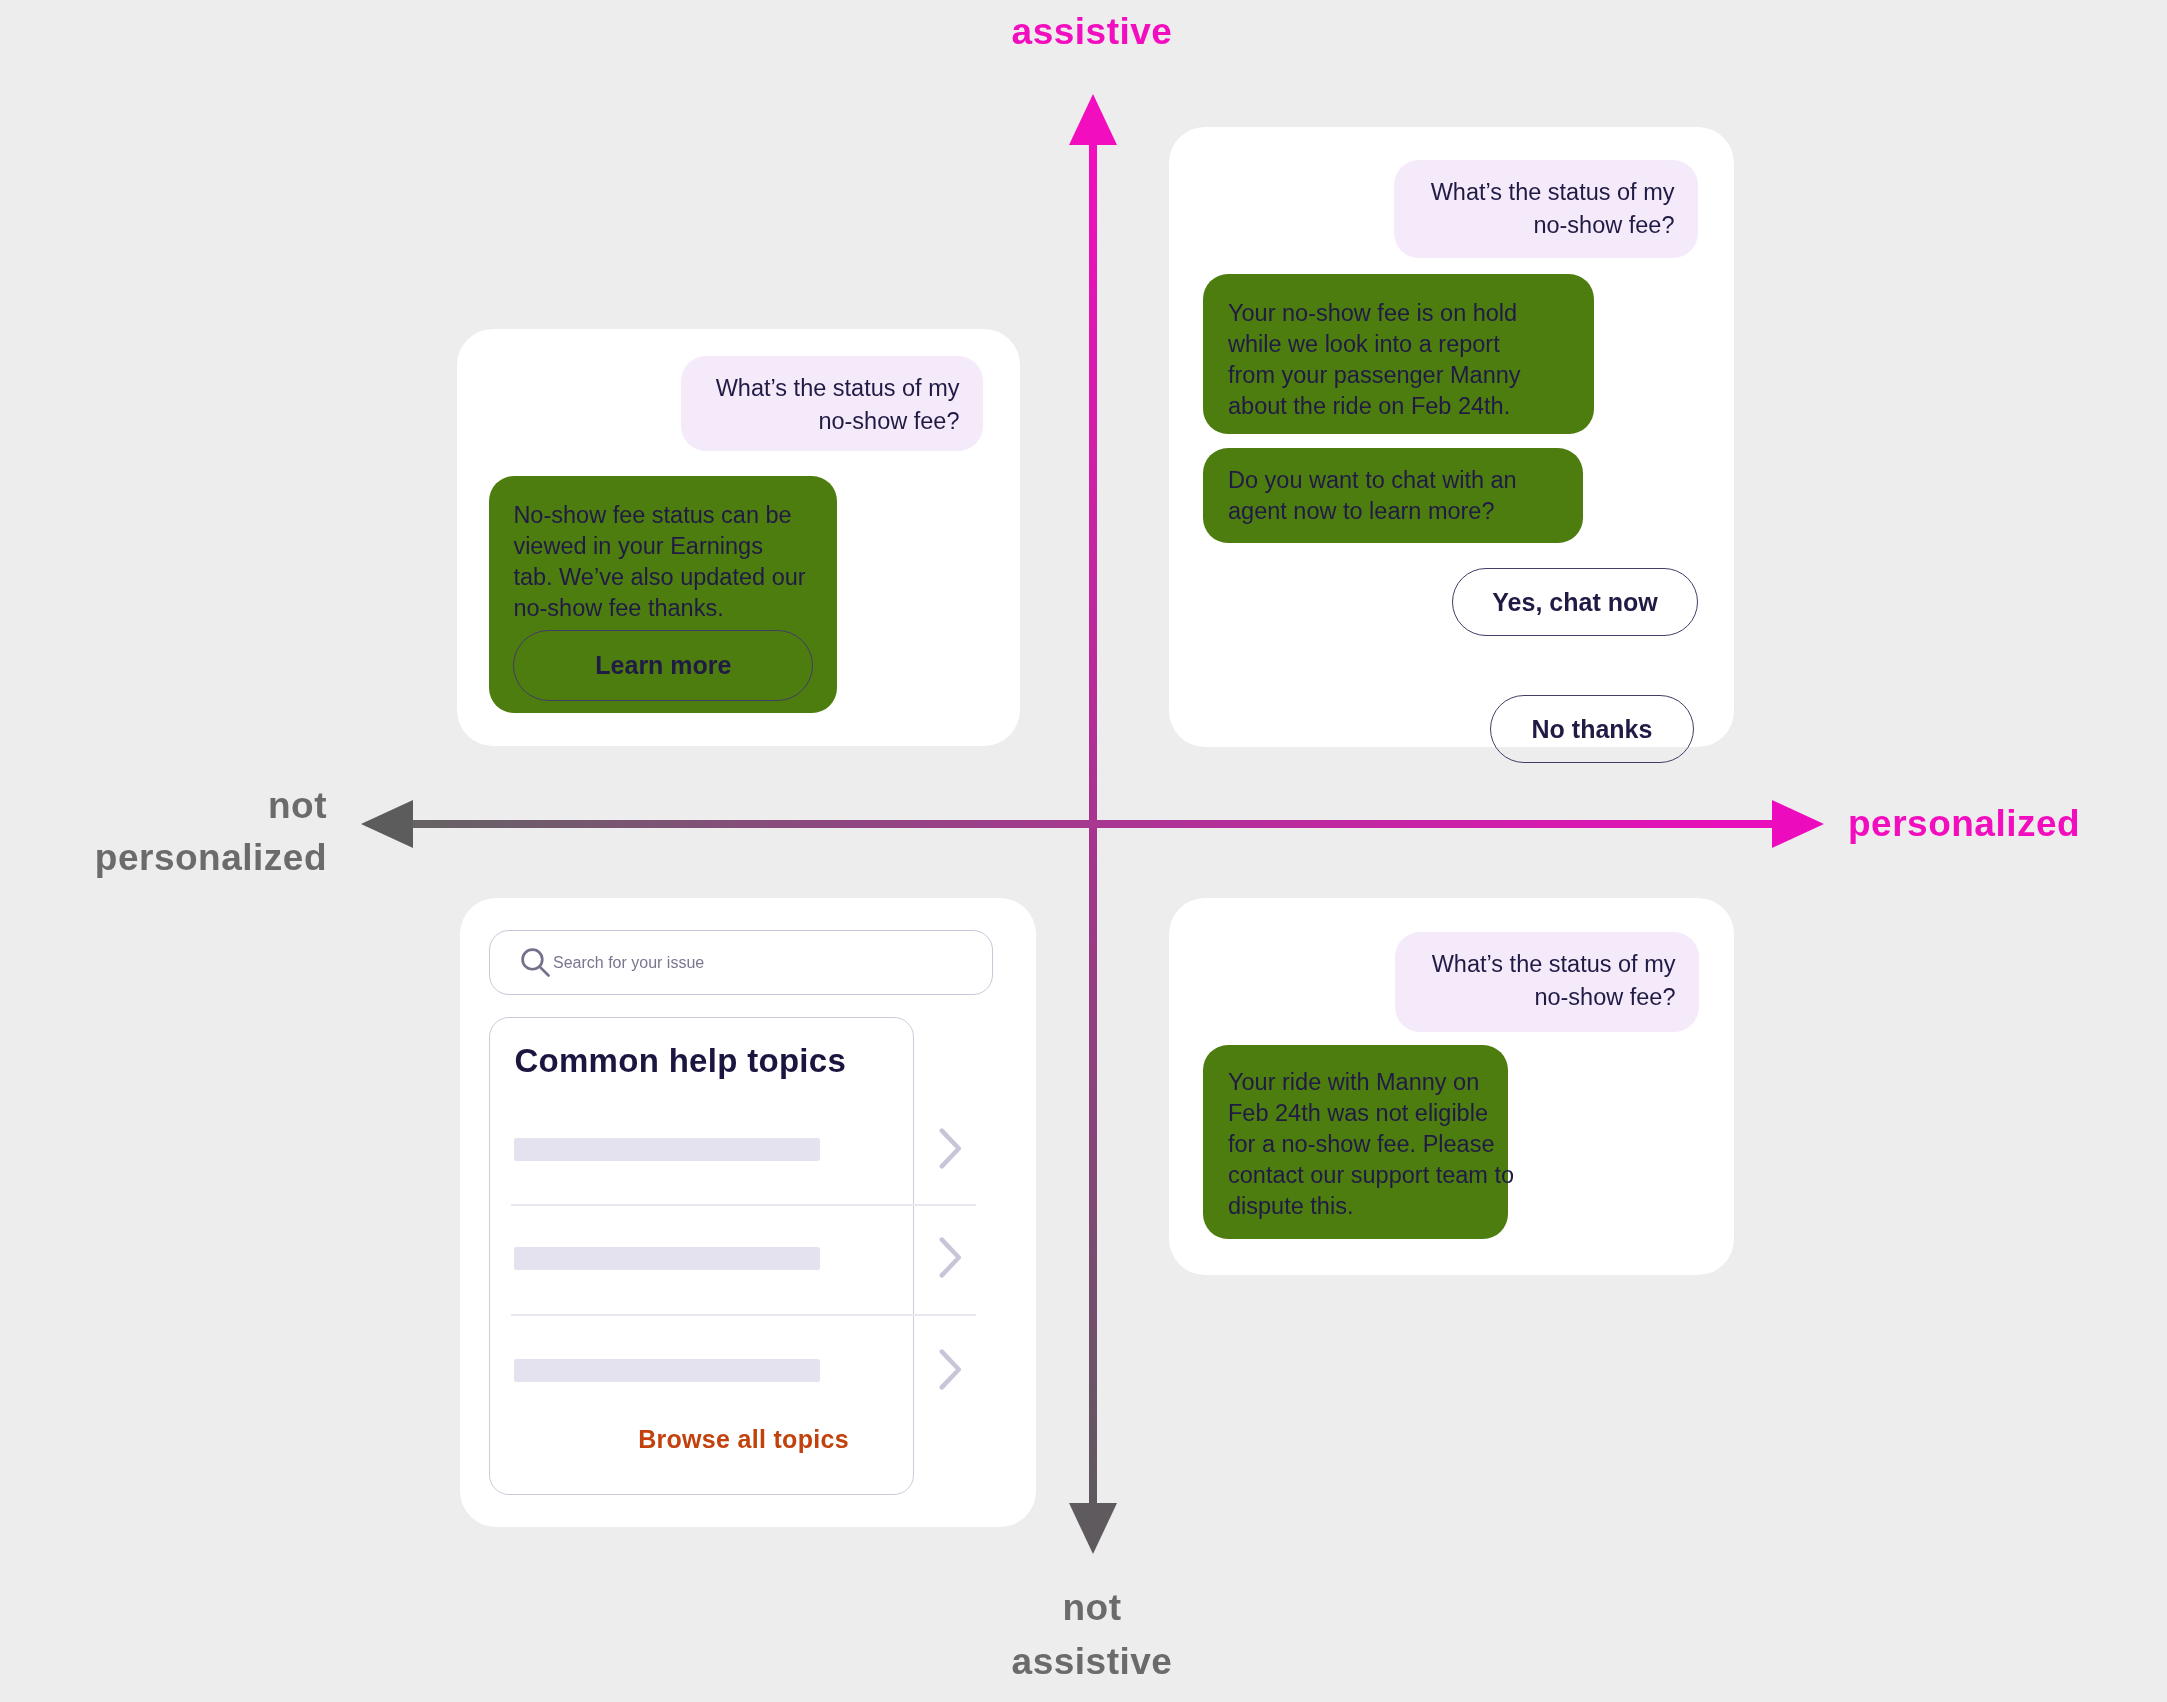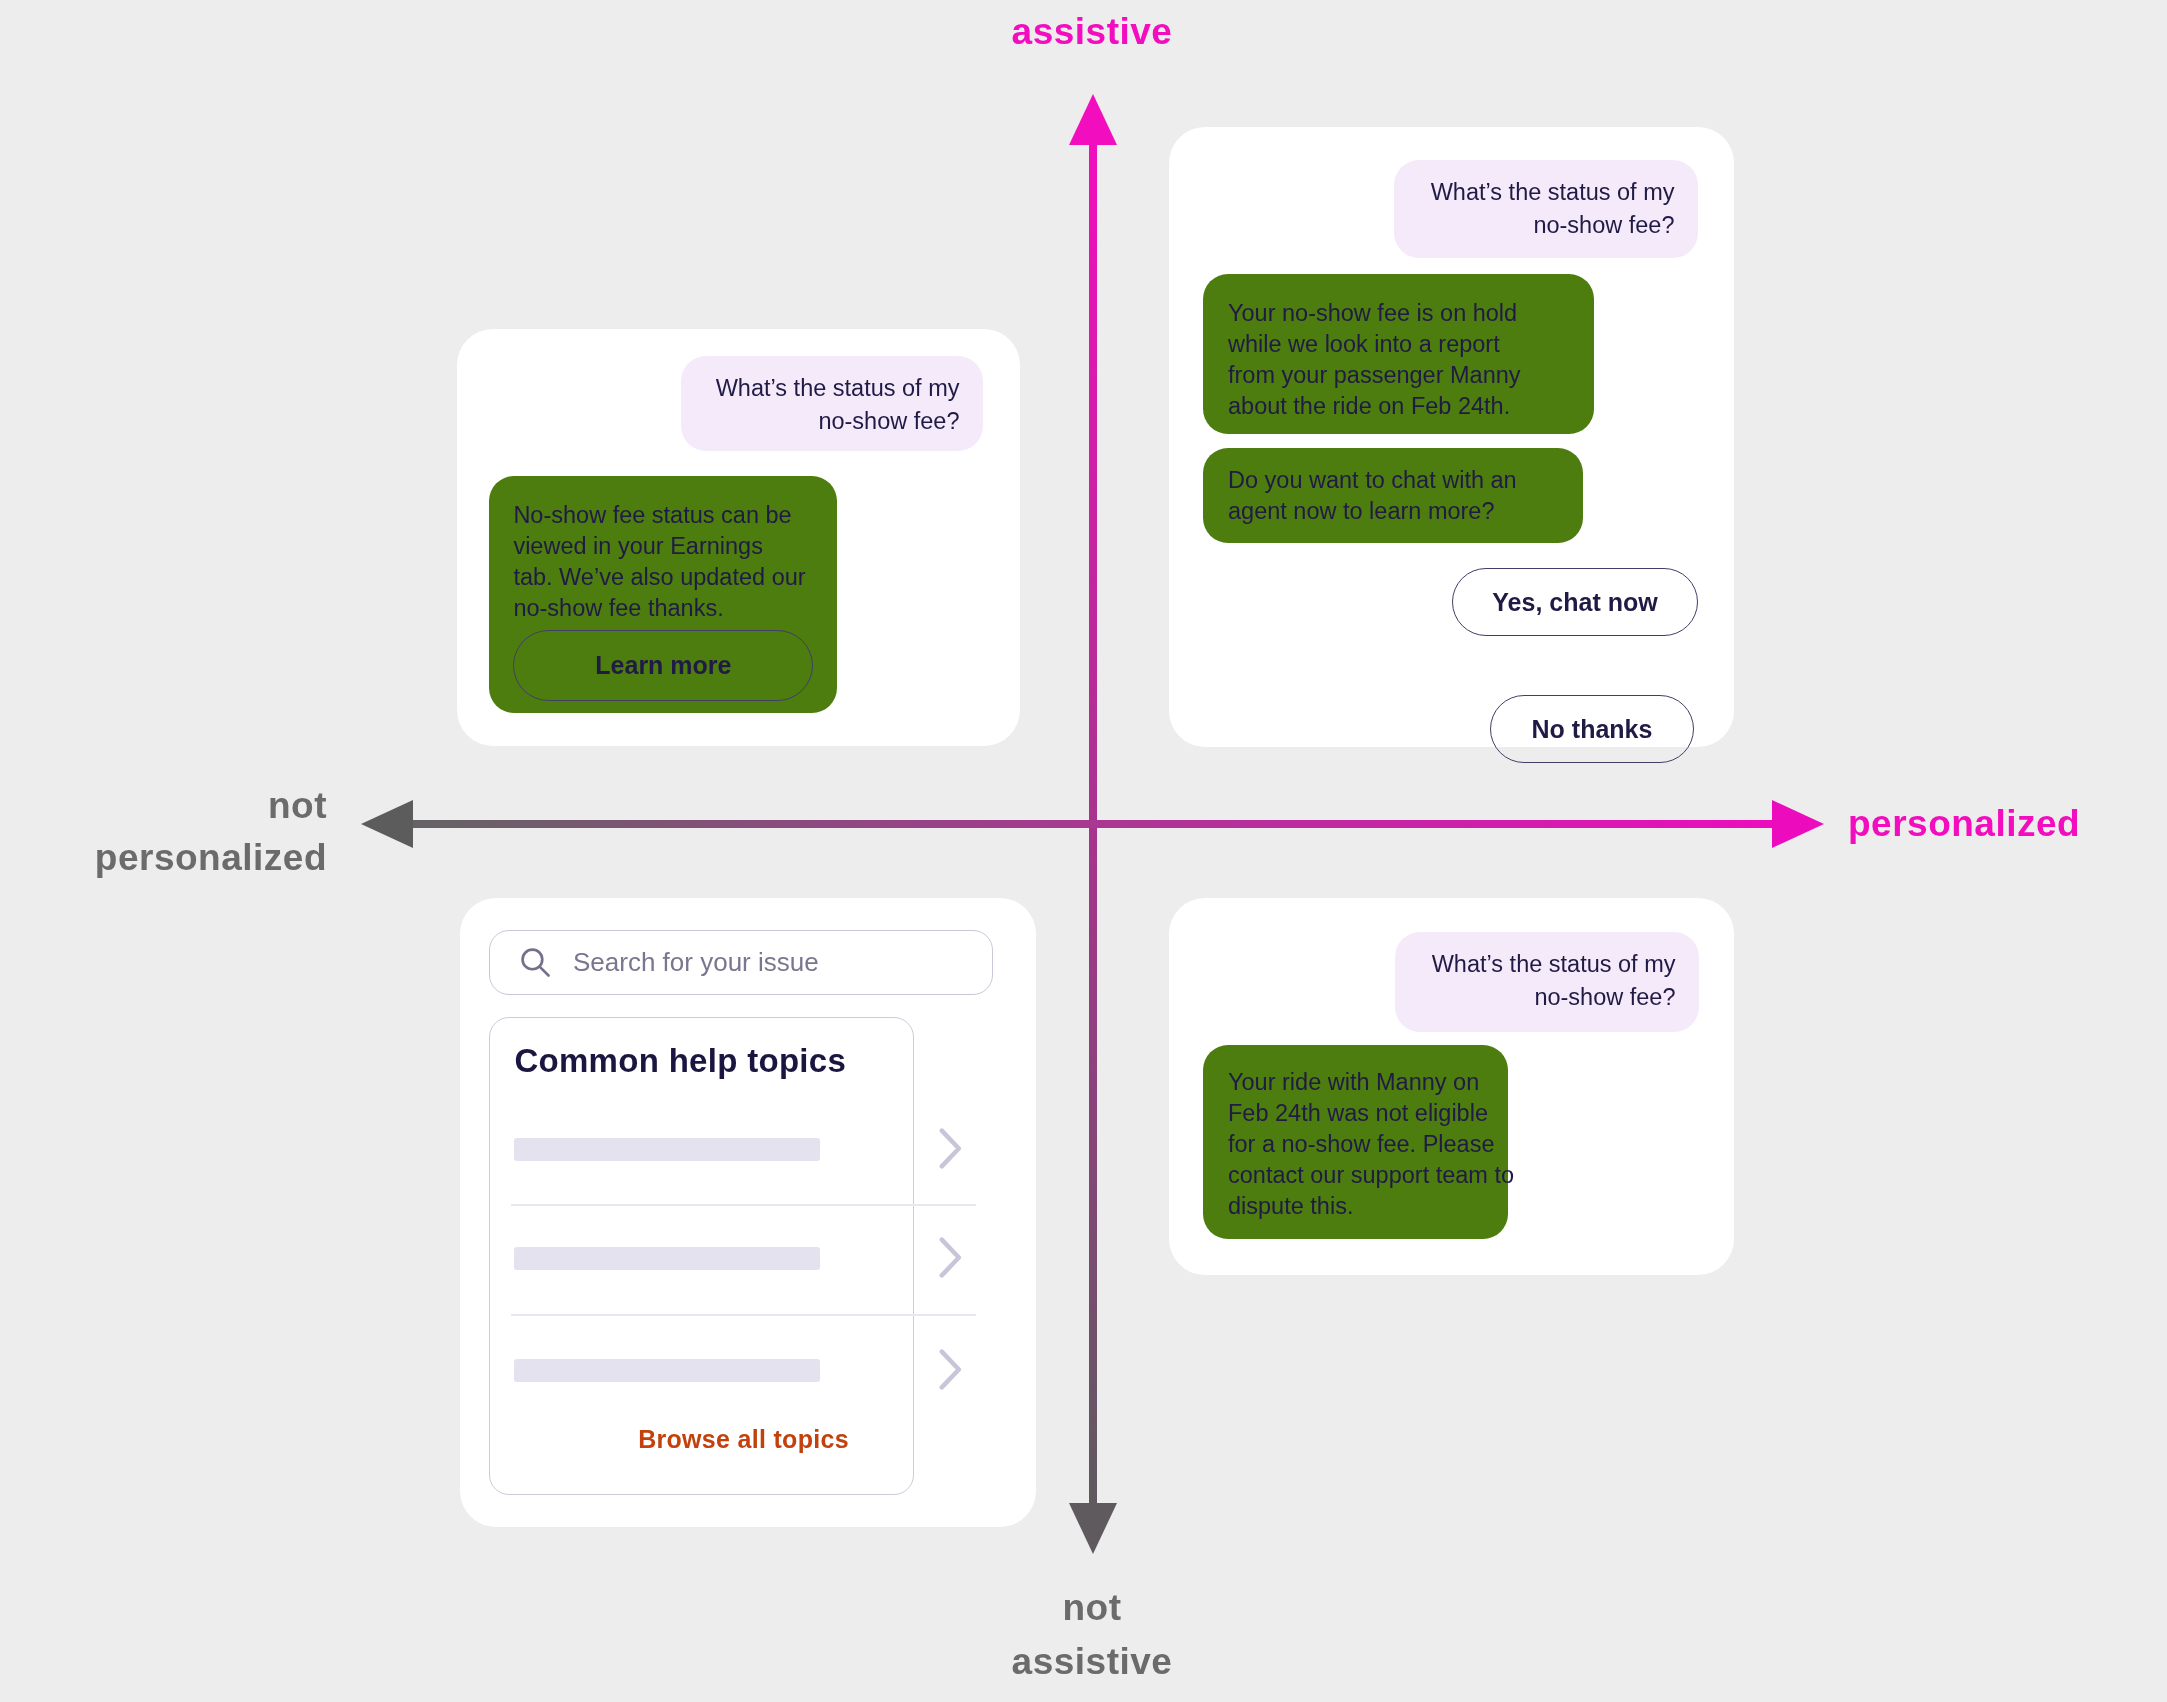--- a/index.html
+++ b/index.html
@@ -49,21 +49,21 @@
   .tr-bot2 { left:34px;  top:321px; width:380px; height:95px; padding:17px 0 6px 25px; box-sizing:border-box; }
   .tr-btn-yes { left:283px; top:441px; width:246px; height:68px; }
   .tr-btn-no  { left:321px; top:520px; width:204px; height:68px;margin-top:48px; }
   
   .br-user { left:226px; top:34px;  width:304px; height:100px; padding:16.3px 23.5px 0 0; box-sizing:border-box; }
   .br-bot  { left:34px;  top:147px; width:305px; height:194px; padding:22px 0 0 25px; box-sizing:border-box; }
   
   .search-box { position:absolute; left:29px; top:32px; width:504px; height:65px; box-sizing:border-box;
     border:1.8px solid #C9C7D9; border-radius:20px; background:#FFFFFF;
     display:flex; align-items:center; padding-left:29px; cursor:text; }
-  .search-box .ph { color:#7A768F; font-size:26px; margin-left:20px; }
+  .search-box .ph { color:#7A768F; font-size:16px; }
   .topics-card { position:absolute; left:29px; top:119px; width:425px; height:478px; box-sizing:border-box;
     border:1.8px solid #CDCBDC; border-radius:20px; background:#FFFFFF; }
   .topics-heading { position:absolute; left:24.4px; top:23.5px; font-size:33px; font-weight:bold; color:#1B1640; letter-spacing:0.3px; }
   .skel { position:absolute; left:24.4px; width:306px; height:22.6px; background:#E4E2EF; border-radius:2.7px; }
   .skel-1 { top:120px; } .skel-2 { top:229px; } .skel-3 { top:341px; }
   .chev { position:absolute; left:449px; }
   .chev-1 { top:109px; } .chev-2 { top:218px; } .chev-3 { top:330px; }
   .divider { position:absolute; left:21px; width:465px; height:1.8px; background:#E9E8F1; }
   .div-1 { top:186px; } .div-2 { top:296px; }
   .browse { position:absolute; left:0; top:407px; width:507px; text-align:center;

